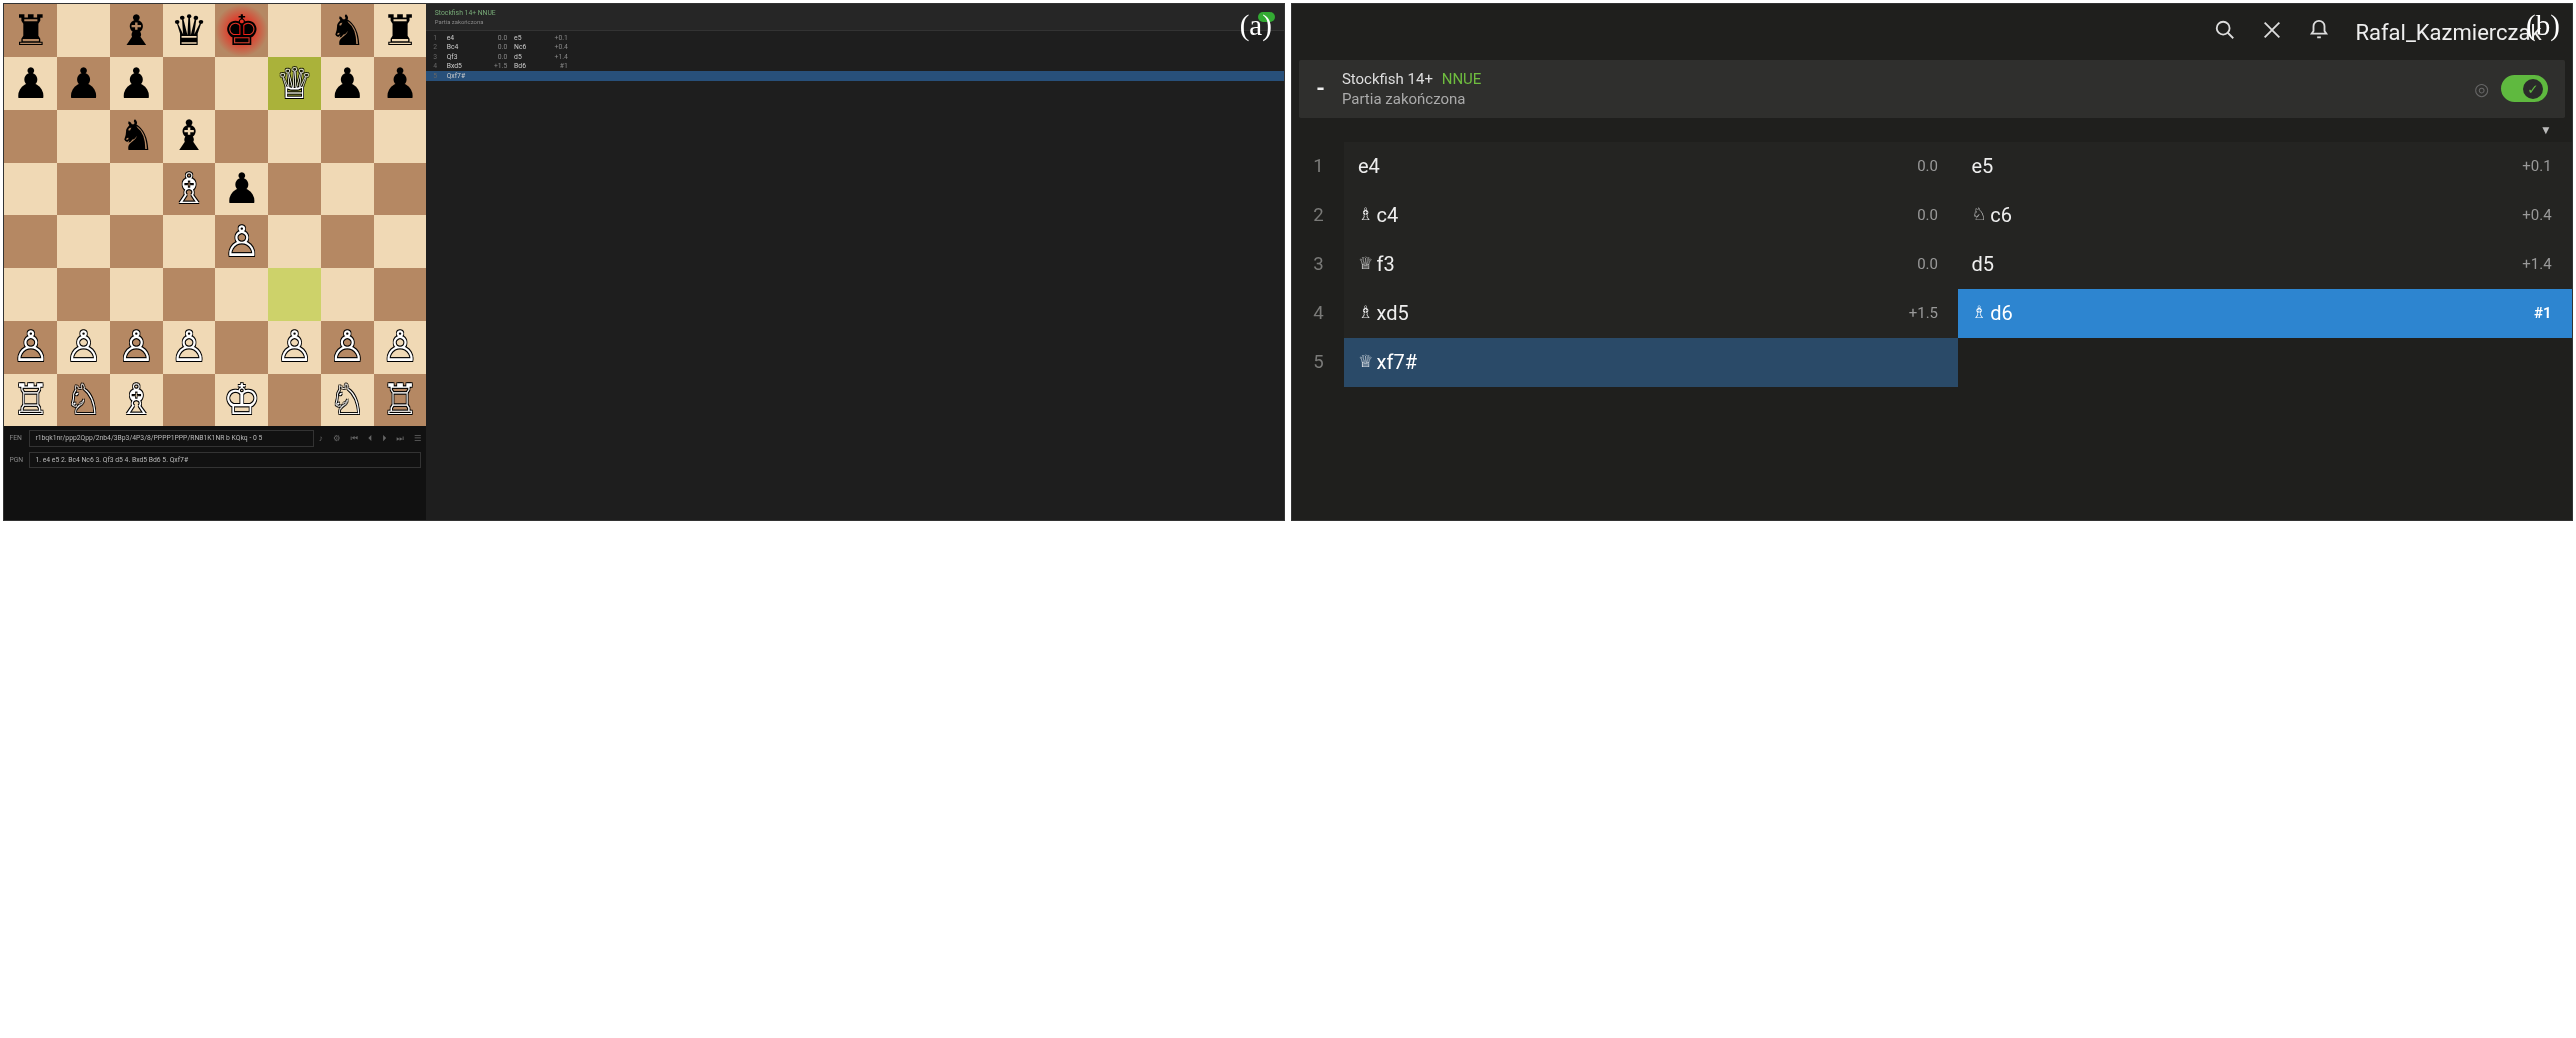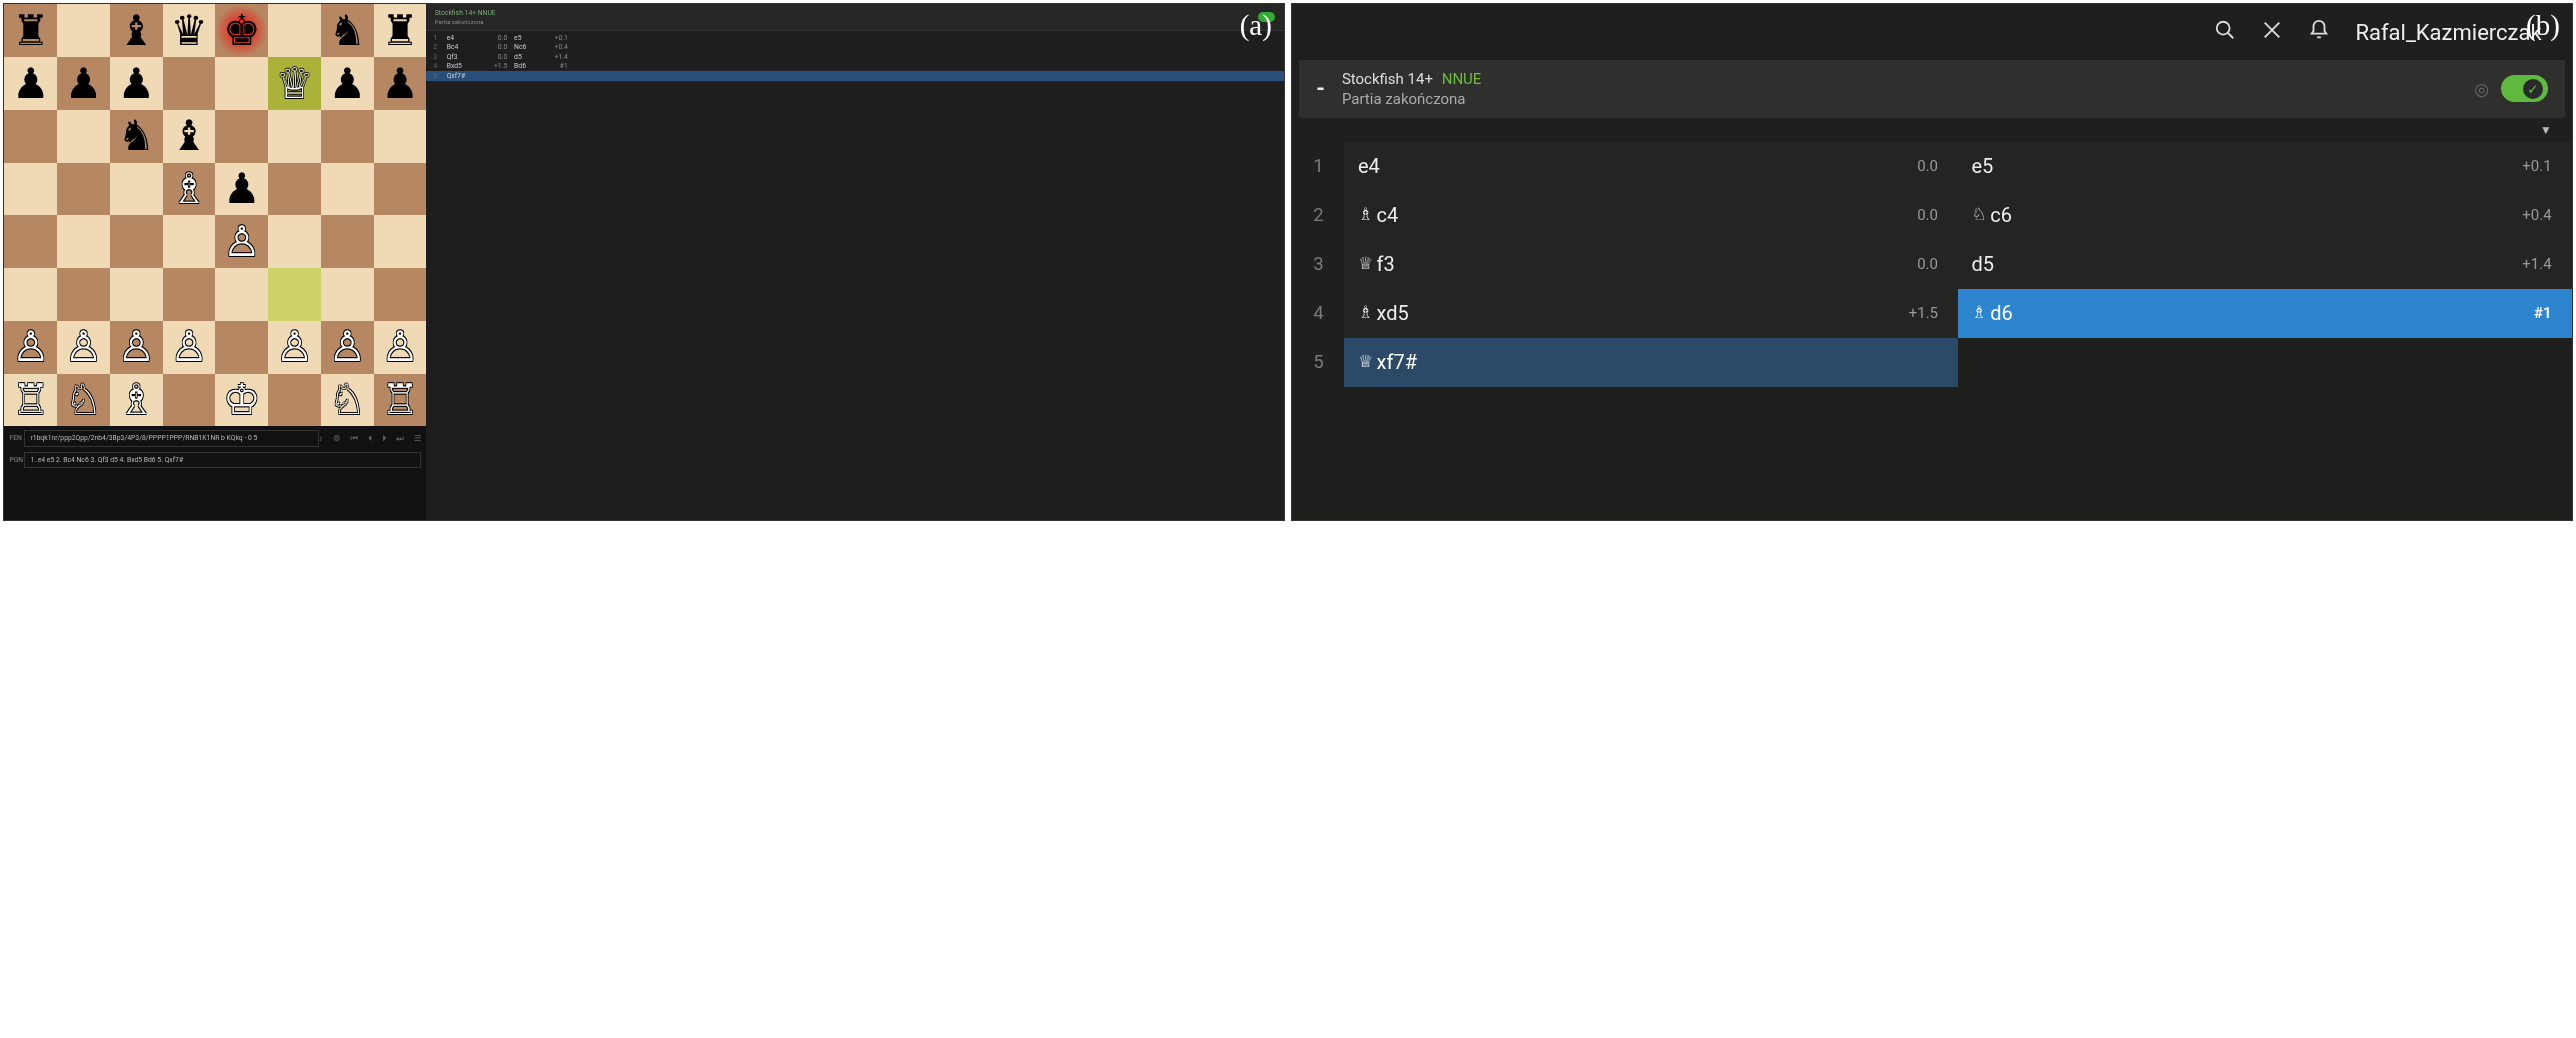--- a/index.html
+++ b/index.html
@@ -55,21 +55,21 @@
     background: radial-gradient(circle, rgba(255,0,0,0.85) 10%, rgba(255,0,0,0) 70%);
     z-index: 0;
   }
   .piece span.glyph { position: relative; z-index: 1; }
 
   .under-board {
     flex: 1; background: #111; color: #aaa;
     font-size: 6.8px; padding: 3.4px 5px;
     display: flex; flex-direction: column; gap: 5px;
   }
-  .ub-row { display: flex; align-items: center; }
+  .ub-row { display: flex; gap: 5px; align-items: center; }
   .ub-label { color: #888; font-size: 6.8px; width: 15px; }
   .ub-box { flex:1; border:0.8px solid #333; padding:3.4px 5px; color:#bbb; font-size:6.8px; overflow:hidden; white-space:nowrap; }
   .ub-icons { margin-left:auto; display:flex; gap:10px; color:#666; font-size:8.4px; }
 
   .side-col {
     flex: 1; background: #1e1e1e; color: #ccc;
     display: flex; flex-direction: column;
     font-size: 7.6px;
   }
   .side-head {

